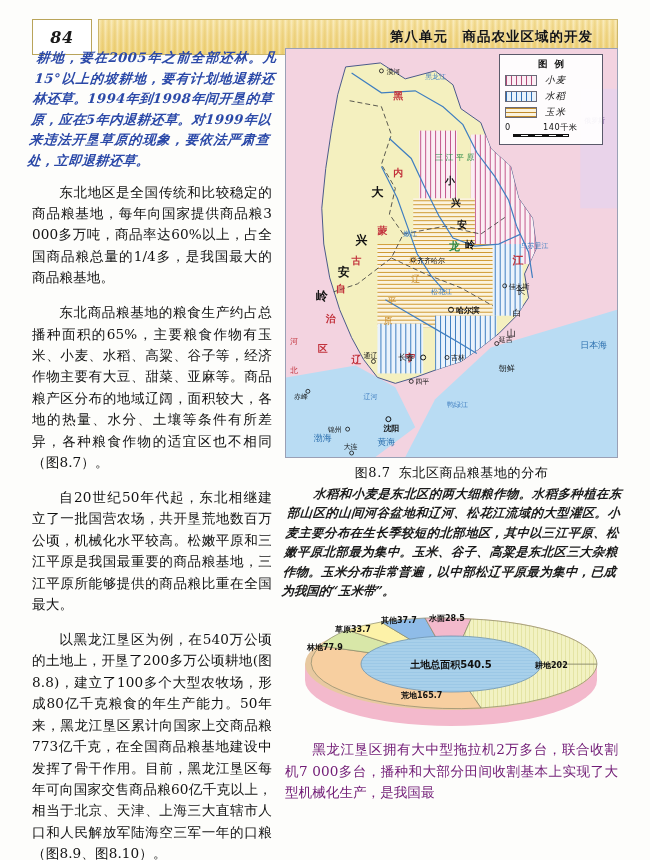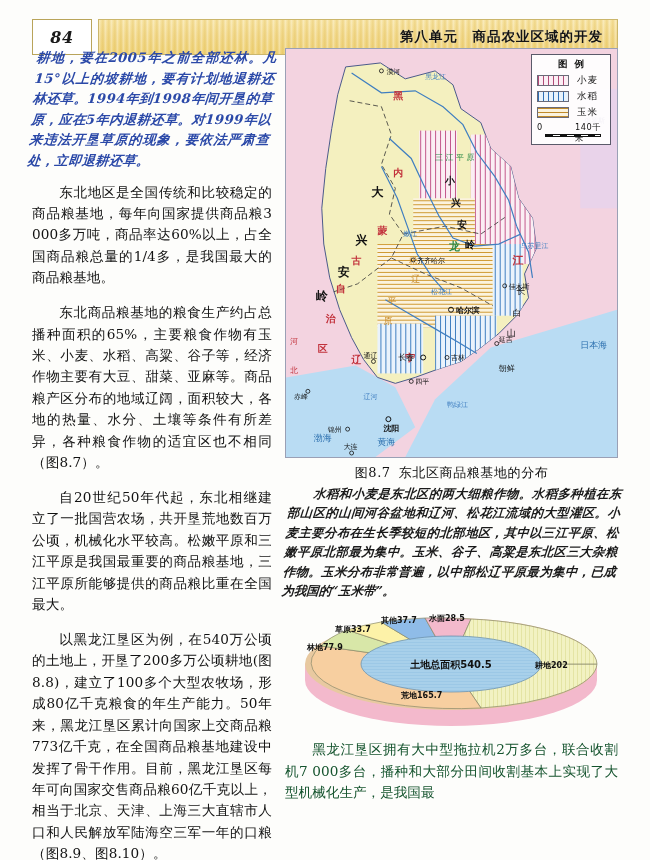--- a/index.html
+++ b/index.html
@@ -45,21 +45,21 @@
     background:
       repeating-linear-gradient(90deg,
         rgba(255,255,255,0.35) 0px,
         rgba(255,255,255,0.0) 2px,
         rgba(216,176,60,0.25) 4px,
         rgba(255,255,255,0.2) 6px),
       linear-gradient(180deg, #f7e3a2 0%, #f2d98c 45%, #efd277 100%);
     display: flex;
     align-items: center;
     justify-content: flex-end;
-    padding-right: 14px;
+    padding-right: 24px;
     box-sizing: border-box;
   }
   #header-title {
     font-size: 13.5px;
     font-weight: bold;
     color: #141414;
     letter-spacing: 1px;
     white-space: nowrap;
     text-shadow: 0 0 1px rgba(255,255,255,0.5);
   }
@@ -116,22 +116,22 @@
     width: 333px; height: 410px;
     border: 1px solid #9aa0b5;
     box-sizing: border-box;
     overflow: hidden;
     background: #f6d9e4;
   }
   #map-svg { display:block; width: 100%; height: 100%; }
 
   #map-legend {
     position: absolute;
-    right: 6px; top: 5px;
-    width: 80px;
+    right: 14px; top: 5px;
+    width: 104px;
     background: rgba(255,255,255,0.92);
     border: 1px solid #5a5a6a;
     box-sizing: border-box;
     padding: 3px 5px 4px 5px;
   }
   #legend-title {
     text-align: center;
     font-size: 9.5px;
     font-weight: bold;
     color: #111;
@@ -162,20 +162,21 @@
   }
   .sw-corn {
     background:
       repeating-linear-gradient(0deg, #c08a2a 0 1px, transparent 1px 4px),
       #fbf3de;
   }
   .legend-label {
     font-size: 9.5px;
     color: #111;
     letter-spacing: 1px;
+    font-style: italic;
   }
   #scale-bar {
     position: absolute;
     left: 8px; bottom: 3px;
     width: 56px; height: 3px;
     background: repeating-linear-gradient(90deg,#111 0 7px,#fff 7px 14px);
     border: 1px solid #111;
     box-sizing: border-box;
   }
   #scale-wrap { position: relative; height: 18px; }
@@ -218,21 +219,21 @@
     position: relative;
     width: 333px; height: 125px;
     margin-top: 6px;
   }
   #chart-svg { display:block; width: 100%; height: 100%; }
 
   #bottom-para {
     font-family: "DejaVu Serif", "Liberation Serif", serif;
     font-size: 13.6px;
     line-height: 21.4px;
-    color: #14532d;
+    color: #701a75;
     text-align: justify;
     text-indent: 2em;
     margin-top: 8px;
   }
 
   .chart-lbl {
     font-family: "DejaVu Sans", "Liberation Sans", sans-serif;
     font-size: 8px;
     fill: #111;
     font-weight: bold;

